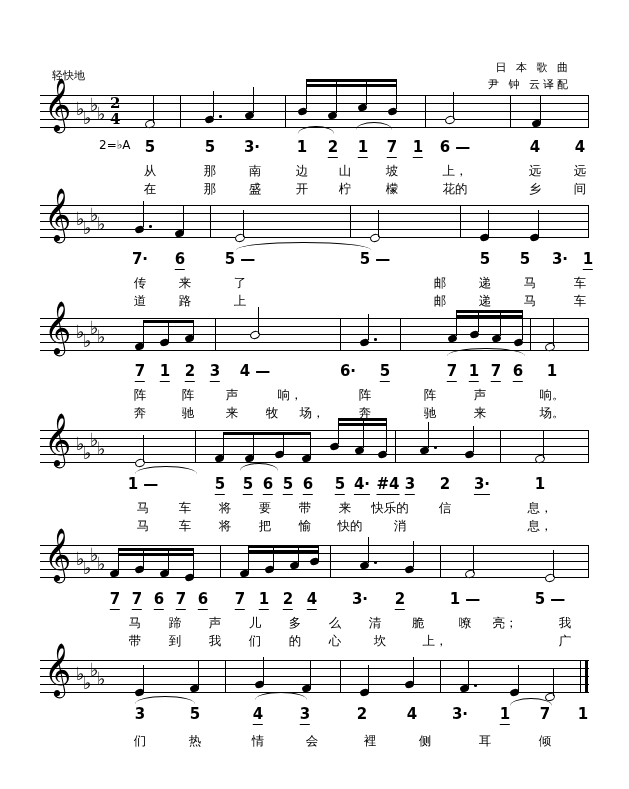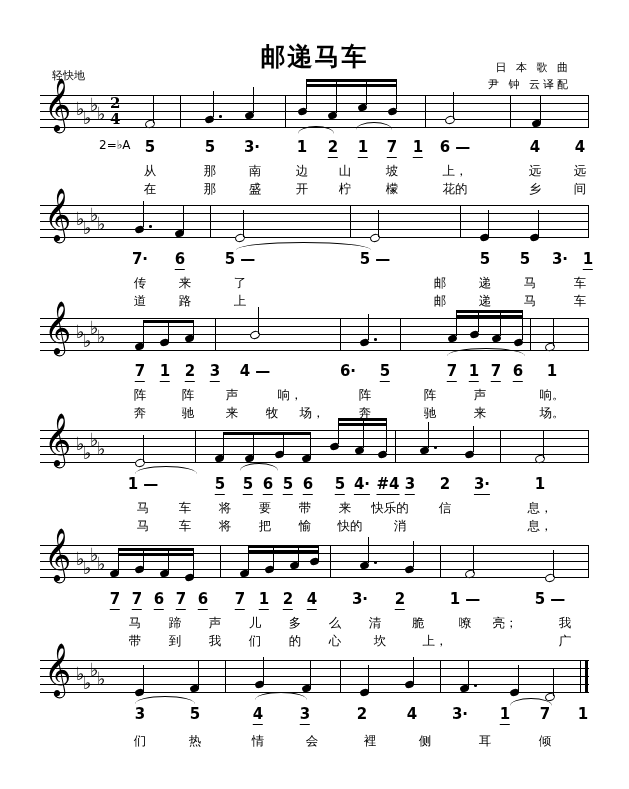--- a/index.html
+++ b/index.html
@@ -197,21 +197,20 @@
     position: absolute;
     white-space: nowrap;
     transform: translateX(-50%);
   }
 </style>
 </head>
 <body>
 
 <div id="sheet">
 
-  <div class="title">邮递马车</div>
   <div class="tempo">轻快地</div>
   <div class="credit credit1">日 本 歌 曲</div>
   <div class="credit credit2">尹 钟 云译配</div>
   <div class="keysig">2=♭A</div>
 
   <div class="system" style="top:95px;">
     <div class="staff">
       <div class="line l0"></div>
         <div class="line l1"></div>
         <div class="line l2"></div>

